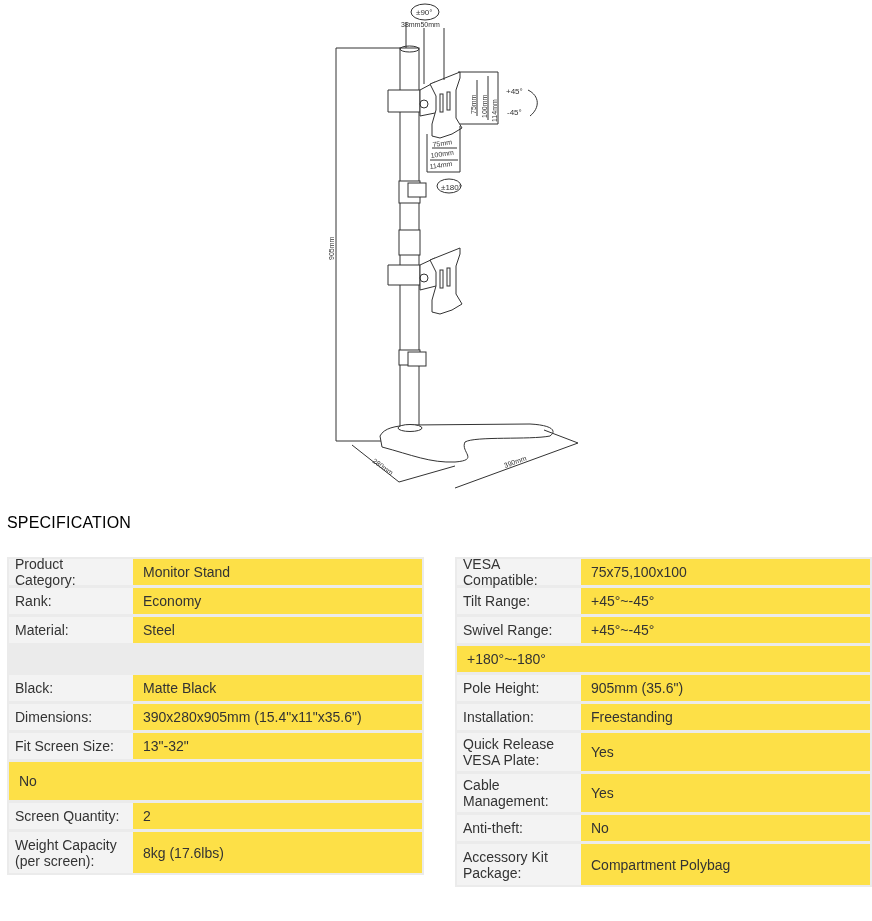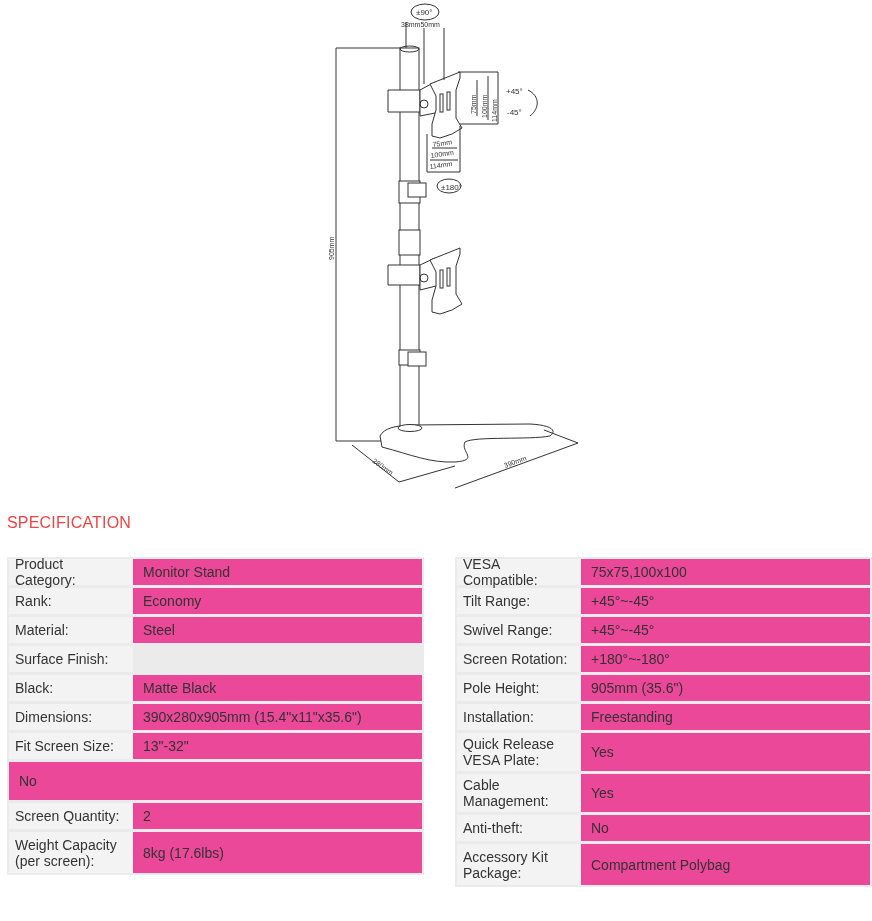--- a/index.html
+++ b/index.html
@@ -7,38 +7,38 @@
   body {
     width: 872px; height: 921px; position: relative; overflow: hidden;
     font-family: "Liberation Sans", sans-serif; color: #333333;
   }
   .diagram {
     position: absolute; left: 0; top: 0; width: 743px; height: 500px;
   }
   .diagram svg { position: absolute; left: 0; top: 0; }
   .spec-title {
     position: absolute; left: 7px; top: 514px;
-    font-size: 16px; color: #ef4444; letter-spacing: 0.2px;
+    font-size: 16px; color: #000000; letter-spacing: 0.2px;
     font-family: "Liberation Sans", sans-serif;
   }
   .spec-table {
     position: absolute; top: 557px;
     border-collapse: separate; border-spacing: 0;
     background: #ebebeb; padding: 2px;
   }
   .spec-table.left { left: 7px; width: 417px; }
   .spec-table.right { left: 455px; width: 417px; }
   .spec-row { display: flex; border-bottom: 3px solid #ebebeb; }
   .spec-row:last-child { border-bottom: none; }
   .spec-label {
     width: 124px; background: #f3f3f3; padding: 0 6px;
     font-size: 14px; color: #333; display: flex; align-items: center; line-height: 16px;
   }
   .spec-value {
-    flex: 1; background: #ec4899; padding: 0 10px;
+    flex: 1; background: #fde047; padding: 0 10px;
     font-size: 14px; color: #333; display: flex; align-items: center; line-height: 16px;
   }
   .right .spec-label { width: 124px; }
   .h29 { height: 29px; }
   .h42 { height: 41px; }
   .dim-text { font-family: "Liberation Sans", sans-serif; fill: #333; }
 </style>
 </head>
 <body>
 
@@ -126,21 +126,20 @@
     </div>
   <div class="spec-row h29">
       <div class="spec-label">Rank:</div>
       <div class="spec-value">Economy</div>
     </div>
   <div class="spec-row h29">
       <div class="spec-label">Material:</div>
       <div class="spec-value">Steel</div>
     </div>
   <div class="spec-row h29">
-      <div class="spec-label">Surface Finish:</div>
     </div>
   <div class="spec-row h29">
       <div class="spec-label">Black:</div>
       <div class="spec-value">Matte Black</div>
     </div>
   <div class="spec-row h29">
       <div class="spec-label">Dimensions:</div>
       <div class="spec-value">390x280x905mm (15.4"x11"x35.6")</div>
     </div>
   <div class="spec-row h29">
@@ -167,21 +166,20 @@
     </div>
   <div class="spec-row h29">
       <div class="spec-label">Tilt Range:</div>
       <div class="spec-value">+45°~-45°</div>
     </div>
   <div class="spec-row h29">
       <div class="spec-label">Swivel Range:</div>
       <div class="spec-value">+45°~-45°</div>
     </div>
   <div class="spec-row h29">
-      <div class="spec-label">Screen Rotation:</div>
       <div class="spec-value">+180°~-180°</div>
     </div>
   <div class="spec-row h29">
       <div class="spec-label">Pole Height:</div>
       <div class="spec-value">905mm (35.6")</div>
     </div>
   <div class="spec-row h29">
       <div class="spec-label">Installation:</div>
       <div class="spec-value">Freestanding</div>
     </div>

